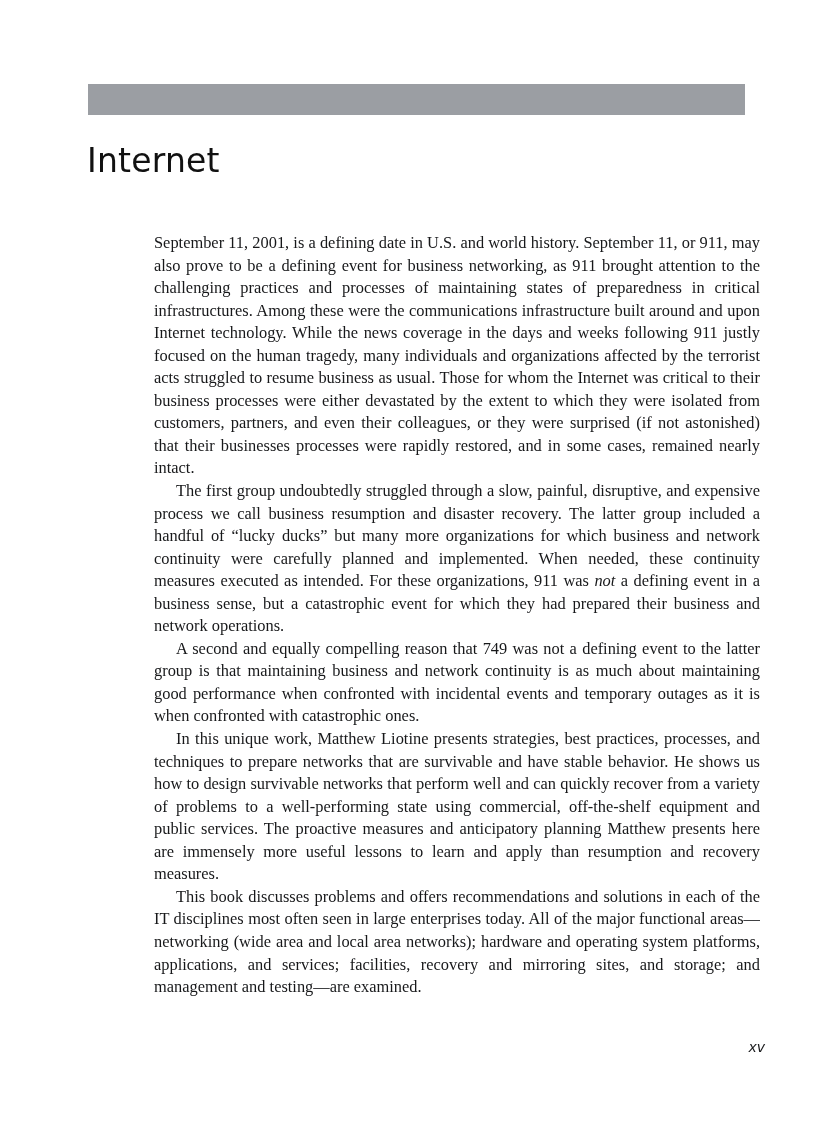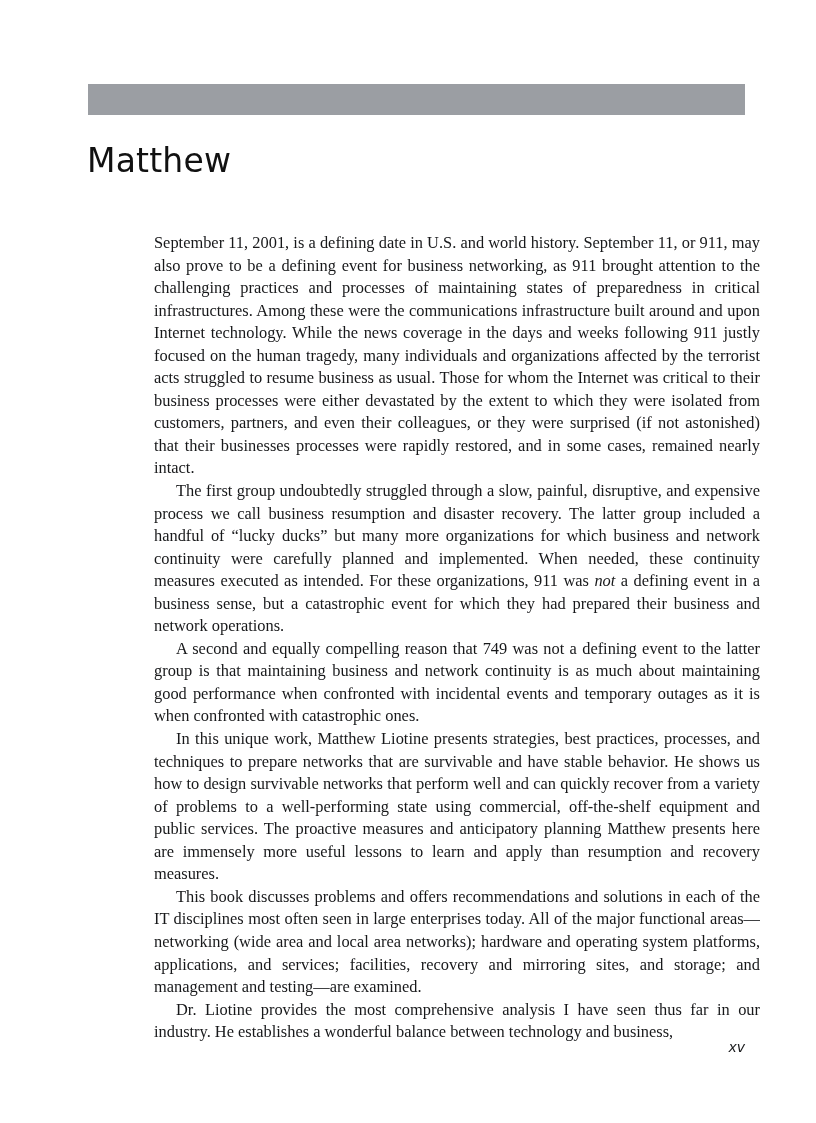--- a/index.html
+++ b/index.html
@@ -76,35 +76,35 @@
   .folio {
     position: absolute;
     left: 0;
     top: 1039px;
     width: 745px;
     text-align: right;
     font-family: "DejaVu Sans", sans-serif;
     font-style: italic;
     font-size: 14px;
     color: #1b1c1e;
+    padding-left: 20px;
   }
 </style>
 </head>
 <body>
 
 <div class="page">
 
   <div class="header-bar"></div>
 
-  <h1 class="page-title">Matthew</h1>
+  <h1 class="page-title">Internet</h1>
 
   <div class="body-column">
       <p><span>September 11, 2001, is a defining date in U.S. and world history. September 11, or 911, may also prove to be a defining event for business networking, as 911 brought attention to the challenging practices and processes of maintaining states of preparedness in critical infrastructures. Among these were the communications infrastructure built around and upon Internet technology. While the news coverage in the days and weeks following 911 justly focused on the human tragedy, many individuals and organizations affected by the terrorist acts struggled to resume business as usual. Those for whom the Internet was critical to their business processes were either devastated by the extent to which they were isolated from customers, partners, and even their colleagues, or they were surprised (if not astonished) that their businesses processes were rapidly restored, and in some cases, remained nearly intact.</span></p>
       <p class="indent"><span>The first group undoubtedly struggled through a slow, painful, disruptive, and expensive process we call business resumption and disaster recovery. The latter group included a handful of “lucky ducks” but many more organizations for which business and network continuity were carefully planned and implemented. When needed, these continuity measures executed as intended. For these organizations, 911 was </span><em>not</em><span> a defining event in a business sense, but a catastrophic event for which they had prepared their business and network operations.</span></p>
       <p class="indent"><span>A second and equally compelling reason that 749 was not a defining event to the latter group is that maintaining business and network continuity is as much about maintaining good performance when confronted with incidental events and temporary outages as it is when confronted with catastrophic ones.</span></p>
       <p class="indent"><span>In this unique work, Matthew Liotine presents strategies, best practices, processes, and techniques to prepare networks that are survivable and have stable behavior. He shows us how to design survivable networks that perform well and can quickly recover from a variety of problems to a well-performing state using commercial, off-the-shelf equipment and public services. The proactive measures and anticipatory planning Matthew presents here are immensely more useful lessons to learn and apply than resumption and recovery measures.</span></p>
       <p class="indent"><span>This book discusses problems and offers recommendations and solutions in each of the IT disciplines most often seen in large enterprises today. All of the major functional areas—networking (wide area and local area networks); hardware and operating system platforms, applications, and services; facilities, recovery and mirroring sites, and storage; and management and testing—are examined.</span></p>
-      <p class="indent"><span>Dr. Liotine provides the most comprehensive analysis I have seen thus far in our industry. He establishes a wonderful balance between technology and business,</span></p>
     </div>
 
   <div class="folio">xv</div>
 
 </div>
 
 </body></html>

